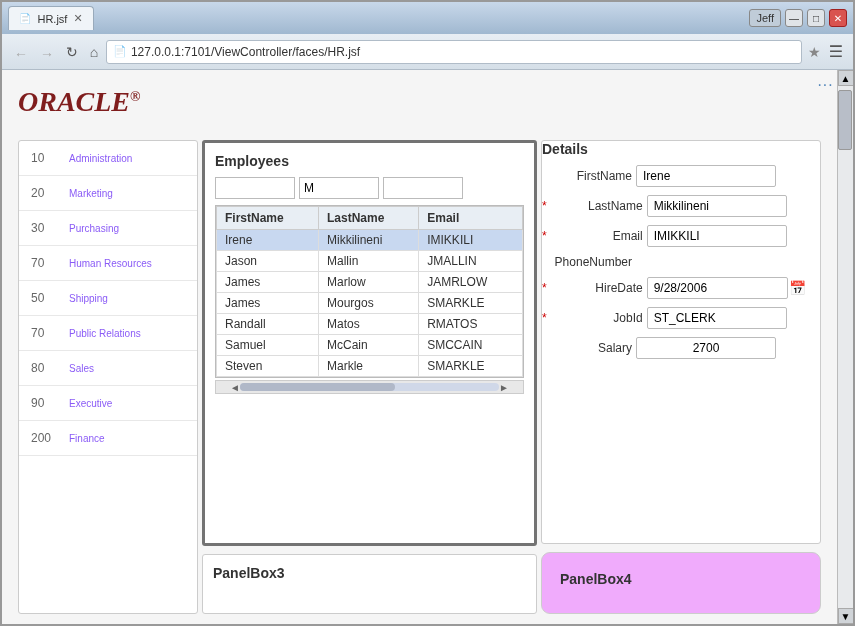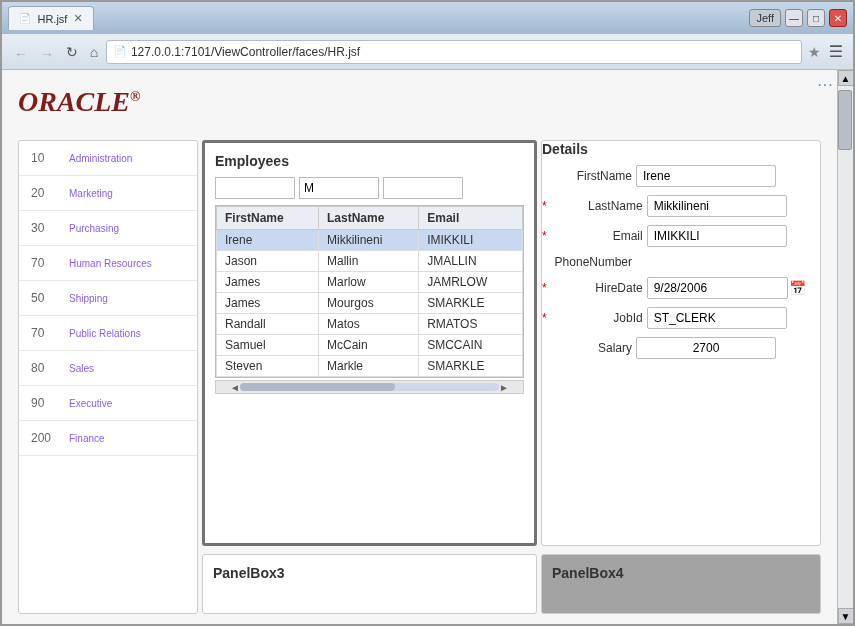--- a/index.html
+++ b/index.html
@@ -276,24 +276,24 @@
     }
     .field-input-with-icon {
       display: flex;
       align-items: center;
       gap: 2px;
     }
     .field-input-with-icon .field-input { width: 141px; }
     .cal-icon { font-size: 14px; color: #666; cursor: pointer; }
 
     .panel-box4 {
-      background: #a3a3a3;
+      background: #f0abfc;
       border: 1px solid #ccc;
-      border-radius: 3px;
-      padding: 10px;
+      border-radius: 9px;
+      padding: 18px;
       min-height: 60px;
     }
 
     
     .v-scrollbar {
       width: 16px;
       background: #e0e4e8;
       border-left: 1px solid #bbb;
       display: flex;
       flex-direction: column;

